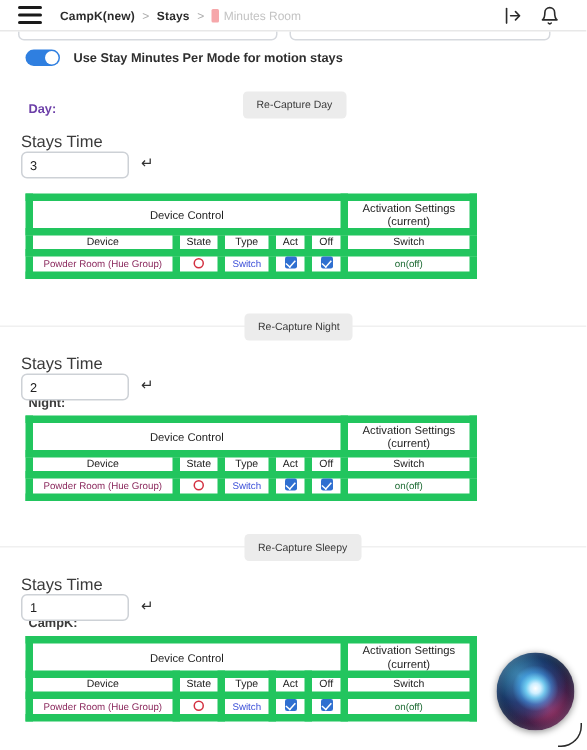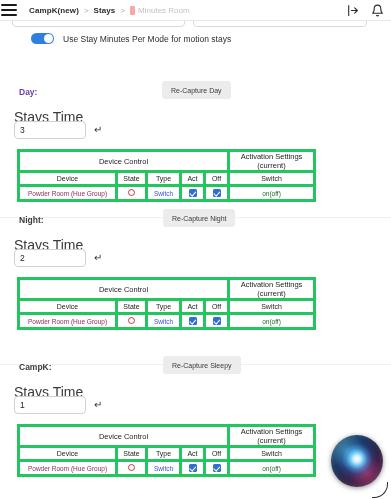--- a/index.html
+++ b/index.html
@@ -11,21 +11,21 @@
   }
   body { position: relative; }
 
   
   .topbar {
     position: absolute; top: 0; left: 0;
     width: 391px; height: 21px;
     background: #ffffff;
     border-bottom: 1px solid #e8e8e8;
     display: flex; align-items: center;
-    padding: 0 1px;
+    padding: 0 12px;
     z-index: 20;
   }
   .hamburger { width: 16px; height: 12px; display: flex; flex-direction: column;
                justify-content: space-between; margin-right: 12px; cursor: pointer; }
   .hamburger span { display: block; height: 2px; background: #1a1a1a; border-radius: 1px; }
 
   .crumbs { display: flex; align-items: center; gap: 5px; font-size: 8px; white-space: nowrap; }
   .crumb-strong { color: #2b2b2b; font-weight: 600; letter-spacing: .1px; }
   .crumb-sep { color: #aaa; font-size: 8px; }
   .crumb-muted { color: #c3c3c3; font-weight: 500; }
@@ -41,64 +41,64 @@
   
   .clipped-row { position: absolute; top: 0px; left: 0; width: 391px; height: 7px; }
   .clipped-field {
     position: absolute; top: -14px; height: 20px;
     border: 1px solid #d6d9de; border-radius: 4px; background: #fff;
   }
   .cf1 { left: 12px; width: 173px; }
   .cf2 { left: 193px; width: 174px; }
 
   
-  .toggle-row { position: absolute; top: 12px; left: 31px; display: flex; align-items: center; gap: 9px; }
+  .toggle-row { position: absolute; top: 12px; left: 17px; display: flex; gap: 9px; font-weight: bold; }
   .switch {
     width: 23px; height: 11px; border-radius: 6px; background: #2f7fe0;
     position: relative; flex: 0 0 auto; cursor: pointer;
   }
   .switch .knob {
     position: absolute; top: 1px; right: 1px; width: 9px; height: 9px;
     border-radius: 50%; background: #fff;
   }
   .toggle-label { font-size: 8.5px; color: #2e2e2e; }
 
   
   .section { position: absolute; left: 0; width: 391px; }
   .sec-head { position: relative; height: 26px; }
   .sec-title { position: absolute; left: 19px; top: 6px; font-size: 8.5px; font-weight: 600; }
   .sec-title.accent { color: #6c3fa8; }
-  .sec-title.plain  { color: #3b3b3b; }
+  .sec-title.plain  { color: #3b3b3b; margin-top: 48px; }
   .recapture {
     position: absolute; top: 0px; height: 18px; padding: 0 9px;
     background: #ececec; border: none; border-radius: 3px;
     font-family: inherit; font-size: 7px; color: #3a3a3a; cursor: pointer;
     display: flex; align-items: center; justify-content: center;
   }
   .rc-day    { left: 162px; }
   .rc-night  { left: 163px; }
   .rc-sleepy { left: 163px; }
 
-  .stays-label { position: absolute; left: 14px; font-size: 14px; color: #3a3a3a; }
+  .stays-label { position: absolute; left: 14px; font-size: 11px; color: #3a3a3a; }
   .stays-wrap { position: absolute; left: 14px; display: flex; align-items: center; gap: 8px; }
   .stays-input {
     width: 72px; height: 18px; border: 1px solid #cdd1d6; border-radius: 4px;
     background: #fff; font-family: inherit; font-size: 8.5px; color: #222;
     padding: 0 5px; outline: none;
   }
   .enter-glyph { font-size: 10px; color: #333; line-height: 1; user-select: none; }
 
   
   table.dc {
     position: absolute; left: 17px; width: 296px;
     border-collapse: collapse; table-layout: fixed;
     background: #fff;
   }
   table.dc th, table.dc td {
-    border: 3px solid #22c55e;
+    border: 5px solid #22c55e;
     text-align: center; vertical-align: middle;
     font-weight: 400; color: #1d1d1d;
   }
   table.dc th.grp { font-size: 7.5px; height: 15px; }
   table.dc th.sub { font-size: 7px; height: 14px; }
   table.dc td     { font-size: 7px; height: 15px; }
 
   .c-dev   { width: 98px; }
   .c-state { width: 30px; }
   .c-type  { width: 34px; }
@@ -190,21 +190,21 @@
     <div class="clipped-field cf2"></div>
   </div>
 
   <div class="toggle-row">
     <div class="switch">
       <div class="knob"></div>
     </div>
     <span class="toggle-label">Use Stay Minutes Per Mode for motion stays</span>
   </div>
 
-  <div class="section" style="top:40px;margin-top:20px;">
+  <div class="section" style="top:40px;">
     <div class="sec-head">
       <span class="sec-title accent">Day:</span>
       <button class="recapture rc-day">Re-Capture Day</button>
     </div>
     <span class="stays-label" style="top:28px;">Stays Time</span>
     <div class="stays-wrap" style="top:40px;">
       <input class="stays-input" type="text" value="3" style="">
       <span class="enter-glyph">↵</span>
     </div>
 

